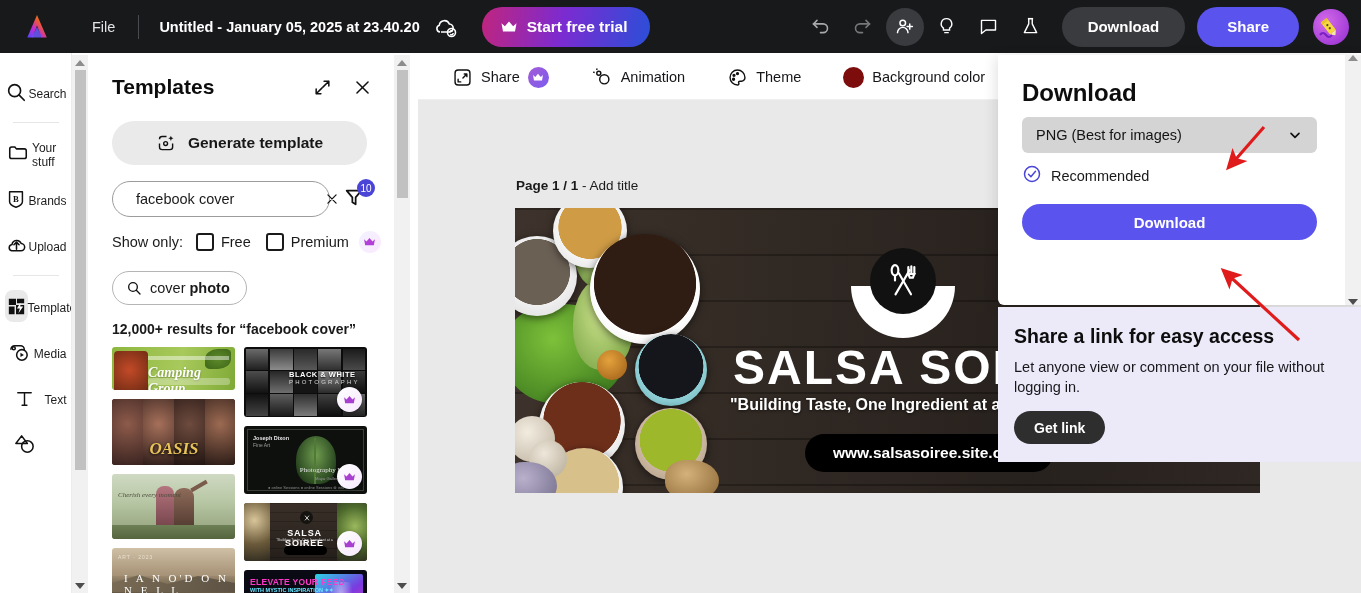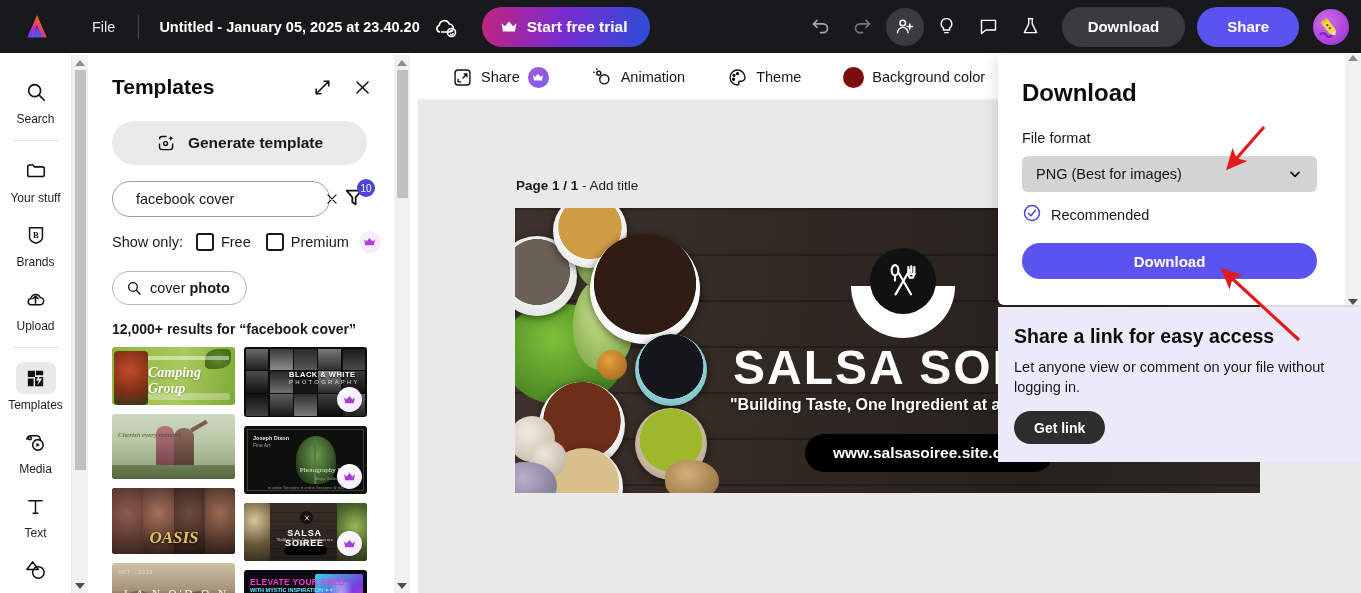--- a/index.html
+++ b/index.html
@@ -70,21 +70,21 @@
   }
 
   
   #rail {
     position: absolute; left: 0; top: 53px; width: 72px; height: 540px;
     background: #ffffff; border-right: 1px solid #ececec;
     display: flex; flex-direction: column; align-items: center;
     padding-top: 16px; overflow: hidden;
   }
   .rail-item {
-    width: 62px; display: flex; flex-direction: column; align-items: center;
+    width: 62px; display: flex; align-items: center;
     padding: 7px 0 5px; cursor: pointer; border-radius: 8px;
     margin-bottom: 2px;
   }
   .rail-icon-box {
     width: 40px; height: 32px; display: flex; align-items: center; justify-content: center;
     border-radius: 8px;
   }
   .rail-item.active .rail-icon-box { background: #e9e9e9; }
   .rail-label { font-size: 12px; color: #1d1d1d; margin-top: 4px; }
   .rail-sep { width: 46px; height: 1px; background: #e6e6e6; margin: 7px 0; }
@@ -548,40 +548,40 @@
         <path d="M15.5 15.5L21 21"></path>
     </svg>
     <span><span>cover </span><b>photo</b></span>
   </div>
 
   <div class="results-line">12,000+ results for “facebook cover”</div>
 
   <div class="tmpl-cols">
 
     <div class="tmpl-col">
-      <div class="tmpl" style="height:58px; background:linear-gradient(100deg,#8db73e,#a8c95c 55%,#7faa36);">
+      <div class="tmpl" style="height:43px; background:linear-gradient(100deg,#8db73e,#a8c95c 55%,#7faa36);">
         <div style="position:absolute;left:2px;top:4px;width:34px;height:54px;background:radial-gradient(circle at 45% 35%,#c24a28,#7a2f16 60%,#2f3a1c);border-radius:4px"></div>
         <div style="position:absolute;right:4px;top:2px;width:26px;height:20px;background:radial-gradient(#5f8a2a,#3d6618);border-radius:50% 20% 50% 20%"></div>
         <div style="position:absolute;left:36px;top:9px;right:6px;height:4px;background:rgba(255,255,255,.45)"></div>
         <div style="position:absolute;left:36px;top:18px;font:italic bold 14px 'Liberation Serif',serif;color:#fff;text-shadow:0 1px 2px rgba(0,0,0,.3)">Camping Group</div>
         <div style="position:absolute;left:36px;bottom:5px;right:5px;height:7px;background:rgba(255,255,255,.3);border-radius:3px"></div>
+      </div>
+      <div class="tmpl" style="height:66px;background:#1a1418;">
+        <div style="position:absolute;left:0;top:0;width:31px;height:66px;background:radial-gradient(circle at 50% 38%,#8d5b4b,#3a2320)"></div>
+        <div style="position:absolute;left:31px;top:0;width:31px;height:66px;background:radial-gradient(circle at 50% 38%,#a6705a,#2e1d1a)"></div>
+        <div style="position:absolute;left:62px;top:0;width:31px;height:66px;background:radial-gradient(circle at 50% 38%,#6e4b3e,#221512)"></div>
+        <div style="position:absolute;left:93px;top:0;width:30px;height:66px;background:radial-gradient(circle at 50% 38%,#9c6a52,#2a1b16)"></div>
+        <div style="position:absolute;left:20px;top:40px;width:84px;text-align:center;font:italic bold 17px 'Liberation Serif',serif;color:#e7c35a;text-shadow:0 1px 3px #000">OASIS</div>
       </div>
       <div class="tmpl" style="height:65px;background:linear-gradient(180deg,#cfd9c3 0%,#b9c8a6 40%,#8e9c75 100%);">
         <div style="position:absolute;left:44px;top:12px;width:18px;height:48px;background:linear-gradient(#b4757e,#6c3d44);border-radius:8px 8px 0 0"></div>
         <div style="position:absolute;left:62px;top:14px;width:20px;height:46px;background:linear-gradient(#8e6b5a,#4b342a);border-radius:9px 9px 0 0"></div>
         <div style="position:absolute;left:78px;top:10px;width:18px;height:4px;background:#7a5a4a;transform:rotate(-30deg)"></div>
         <div style="position:absolute;left:6px;top:17px;font:italic 7px 'Liberation Serif',serif;color:#4a4a3a">Cherish every moment</div>
         <div style="position:absolute;left:0;bottom:0;width:100%;height:14px;background:linear-gradient(#6d7f55,#55663f)"></div>
-      </div>
-      <div class="tmpl" style="height:66px;background:#1a1418;">
-        <div style="position:absolute;left:0;top:0;width:31px;height:66px;background:radial-gradient(circle at 50% 38%,#8d5b4b,#3a2320)"></div>
-        <div style="position:absolute;left:31px;top:0;width:31px;height:66px;background:radial-gradient(circle at 50% 38%,#a6705a,#2e1d1a)"></div>
-        <div style="position:absolute;left:62px;top:0;width:31px;height:66px;background:radial-gradient(circle at 50% 38%,#6e4b3e,#221512)"></div>
-        <div style="position:absolute;left:93px;top:0;width:30px;height:66px;background:radial-gradient(circle at 50% 38%,#9c6a52,#2a1b16)"></div>
-        <div style="position:absolute;left:20px;top:40px;width:84px;text-align:center;font:italic bold 17px 'Liberation Serif',serif;color:#e7c35a;text-shadow:0 1px 3px #000">OASIS</div>
       </div>
       <div class="tmpl" style="height:58px;background:linear-gradient(180deg,#cfc0a6 0%,#a89478 45%,#6b5f4c 100%);">
         <div style="position:absolute;left:0;bottom:0;width:100%;height:30px;background:linear-gradient(180deg,rgba(80,70,55,.1),#514737)"></div>
         <div style="position:absolute;left:0;bottom:14px;width:100%;height:20px;background:linear-gradient(110deg,#7a6c55,#5d5244);clip-path:polygon(0 55%,22% 15%,45% 60%,70% 20%,100% 55%,100% 100%,0 100%)"></div>
         <div style="position:absolute;left:6px;top:6px;font:5px 'Liberation Sans',sans-serif;color:#e8e0d0;letter-spacing:1px">ART · 2023</div>
         <div style="position:absolute;left:12px;top:24px;font:11px 'Liberation Serif',serif;color:#fff;letter-spacing:3px">I A N  O'D O N N E L L</div>
 
       </div>
     </div>
 
@@ -758,21 +758,20 @@
 
     <div class="design-title">SALSA SOIREE</div>
     <div class="design-tagline">"Building Taste, One Ingredient at a Time"</div>
     <div class="design-url">www.salsasoiree.site.com</div>
   </div>
 </div>
 
 <div id="dl-panel">
   <div class="dl-inner">
     <div class="dl-title">Download</div>
-    <div class="dl-label">File format</div>
     <div class="dl-select">
       <span>PNG (Best for images)</span>
       <span style="margin-left:auto;display:flex">
         <svg width="16" height="16" viewBox="0 0 24 24" fill="none" stroke="#111" stroke-width="2.4" stroke-linecap="round" stroke-linejoin="round">
             <path d="M6 9.5l6 6 6-6"></path>
           </svg>
       </span>
     </div>
     <div class="dl-recommended">
       <span>

